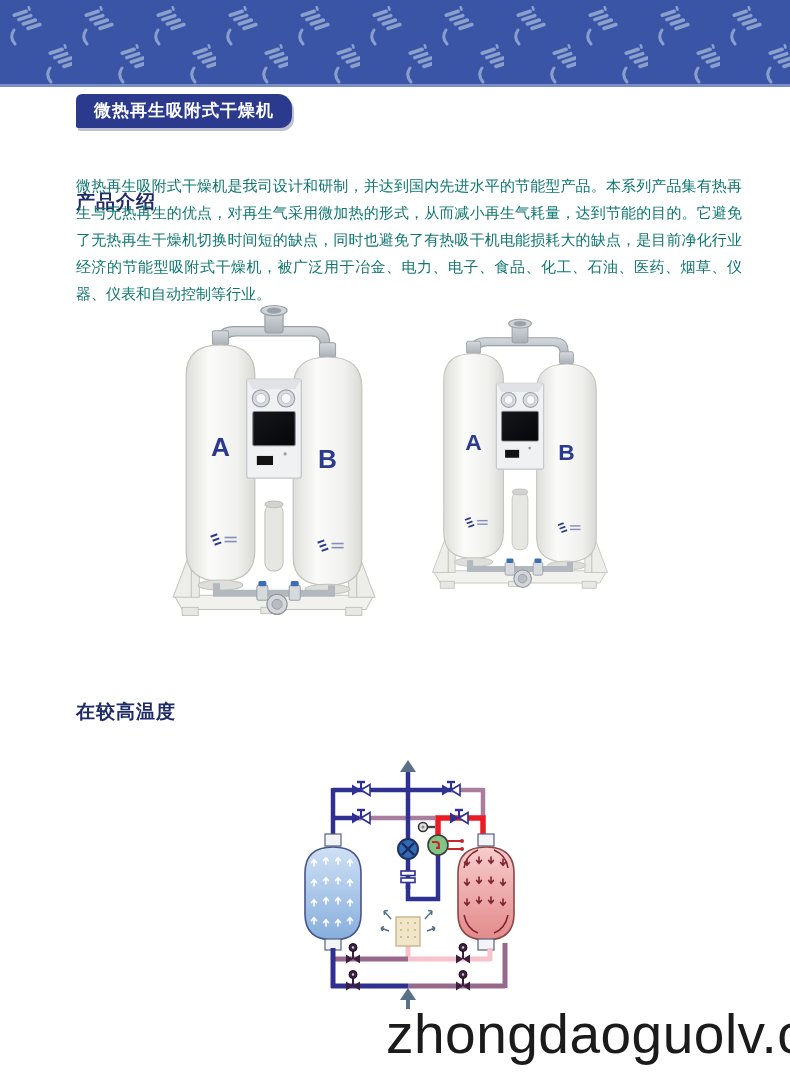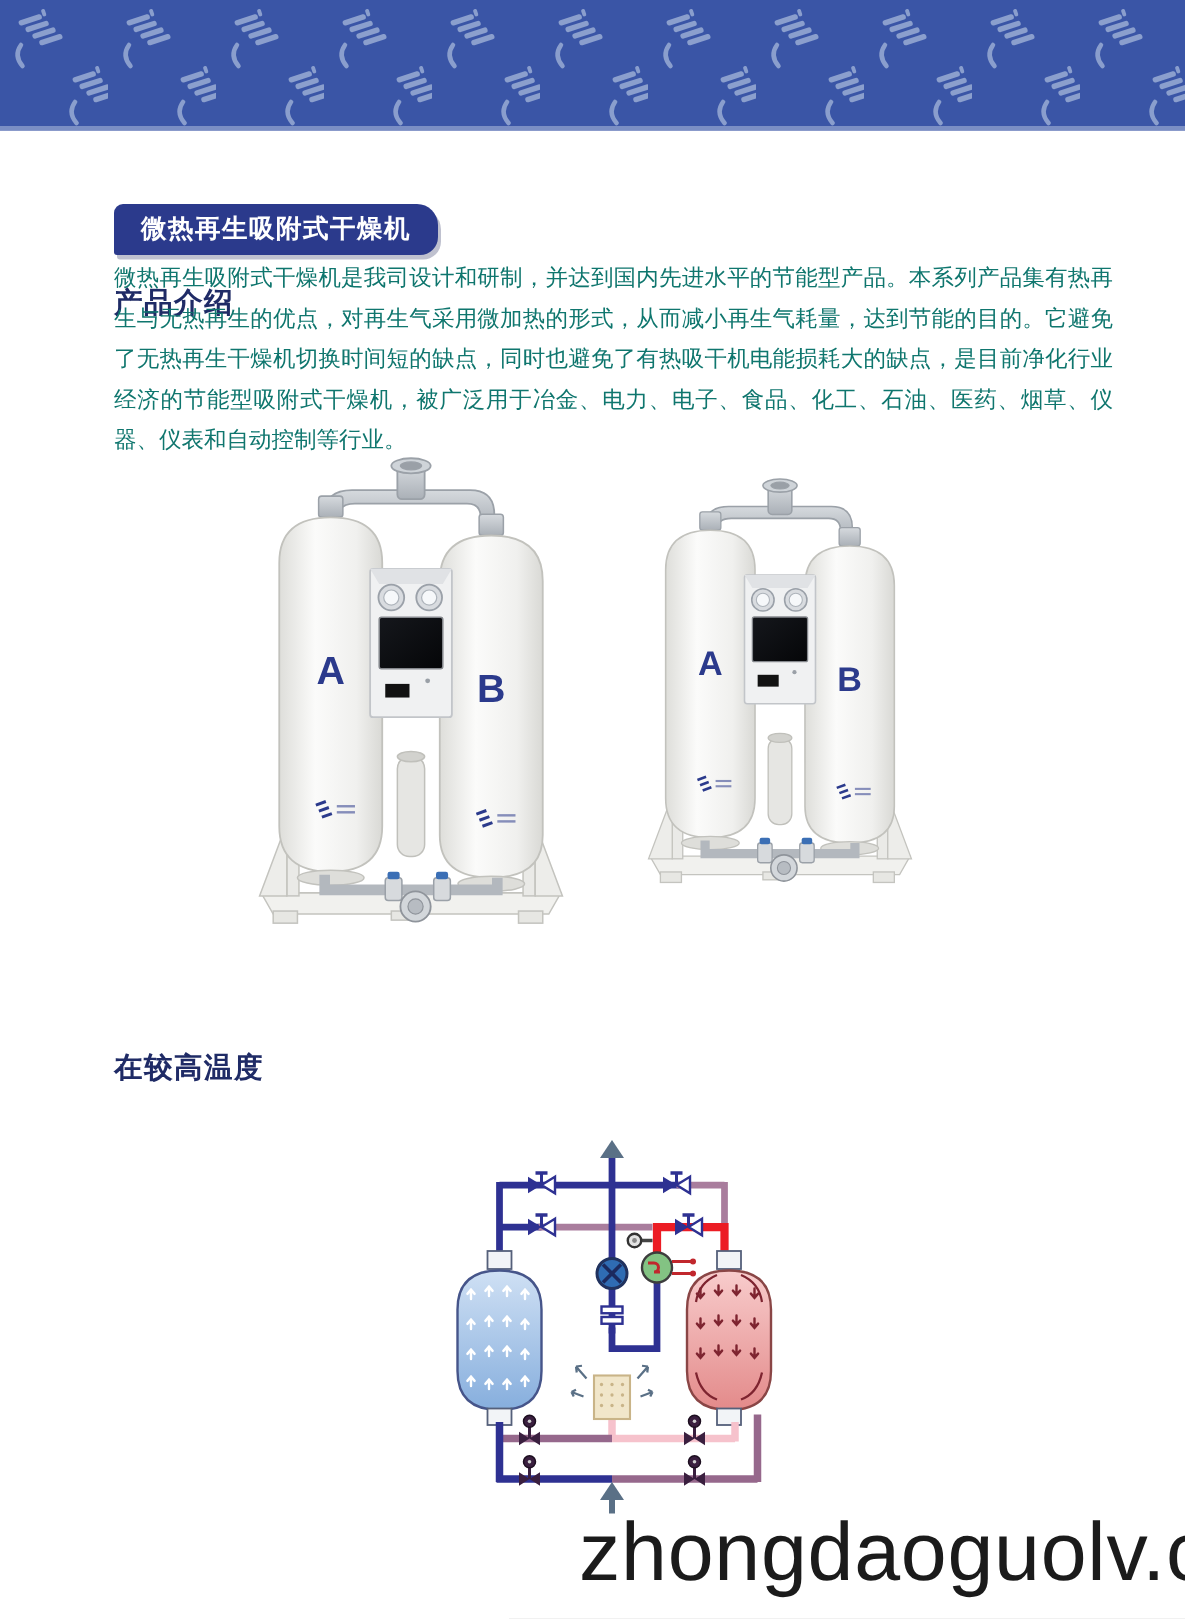--- a/index.html
+++ b/index.html
@@ -16,21 +16,20 @@
   }
   .band svg{display:block;}
   
   .badge{
     position:absolute; left:76px; top:94px;
     background:#2b3a8c; color:#ffffff;
     font-size:17px; font-weight:bold; letter-spacing:1px;
     padding:5px 18px 6px 18px;
     border-radius:6px 14px 12px 2px;
     box-shadow:2px 3px 0 rgba(26,34,84,.28);
-    margin-top:42px;
   }
   
   .sec-h{
     position:absolute; left:76px;
     font-size:19px; font-weight:bold; color:#1f2b66; letter-spacing:1px;margin-top:48px;
   }
   .sec-h.intro{top:141px;}
   .sec-h.principle{top:651px;}
   .para{
     position:absolute; left:76px; width:666px;

